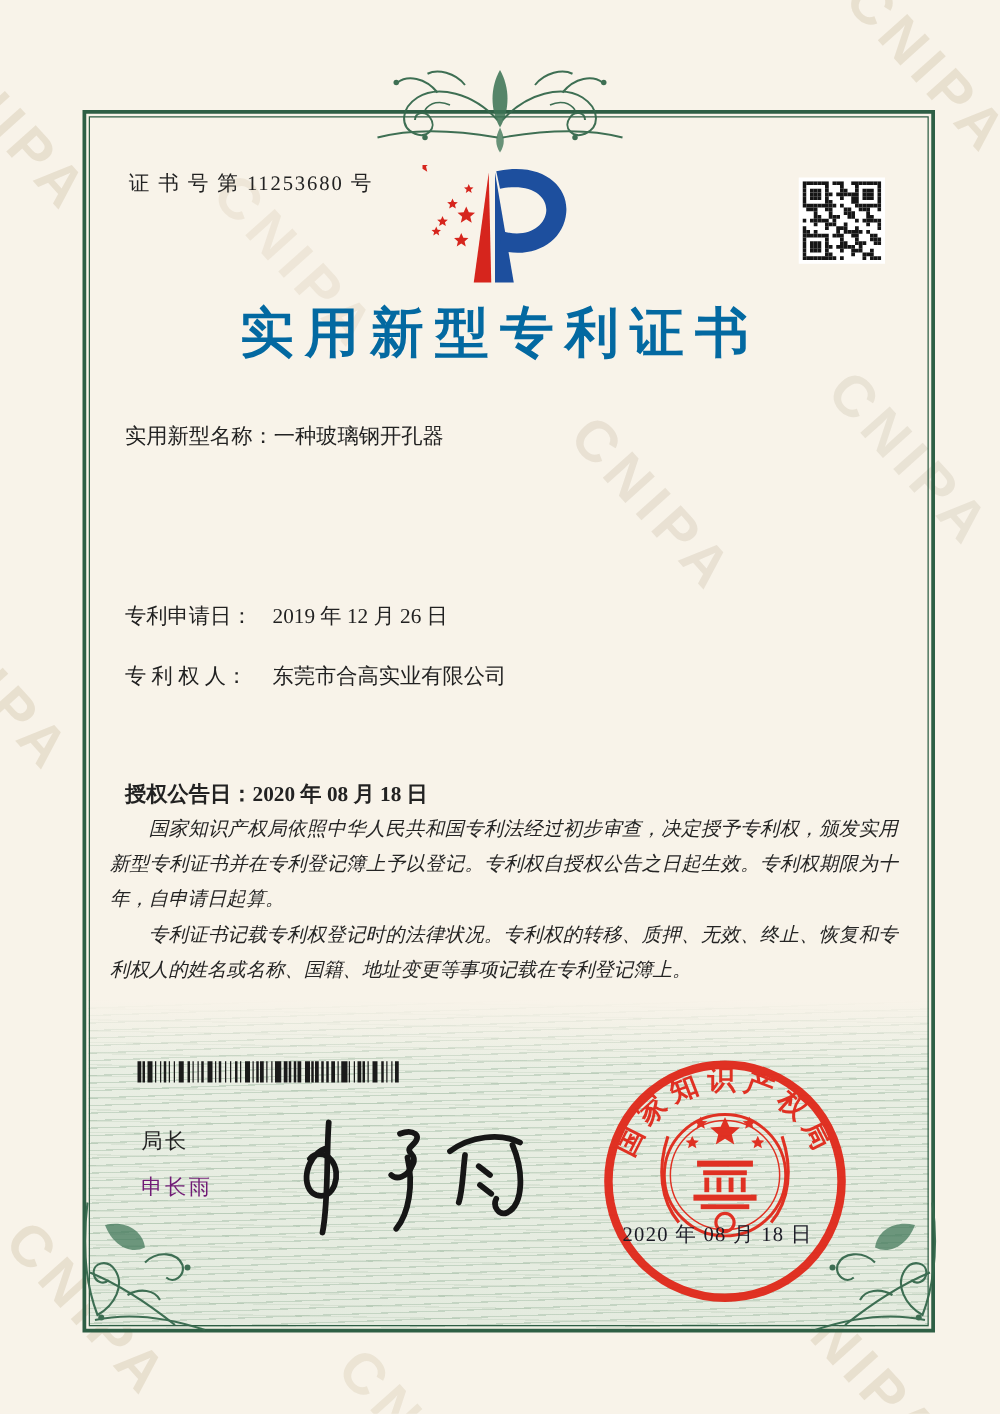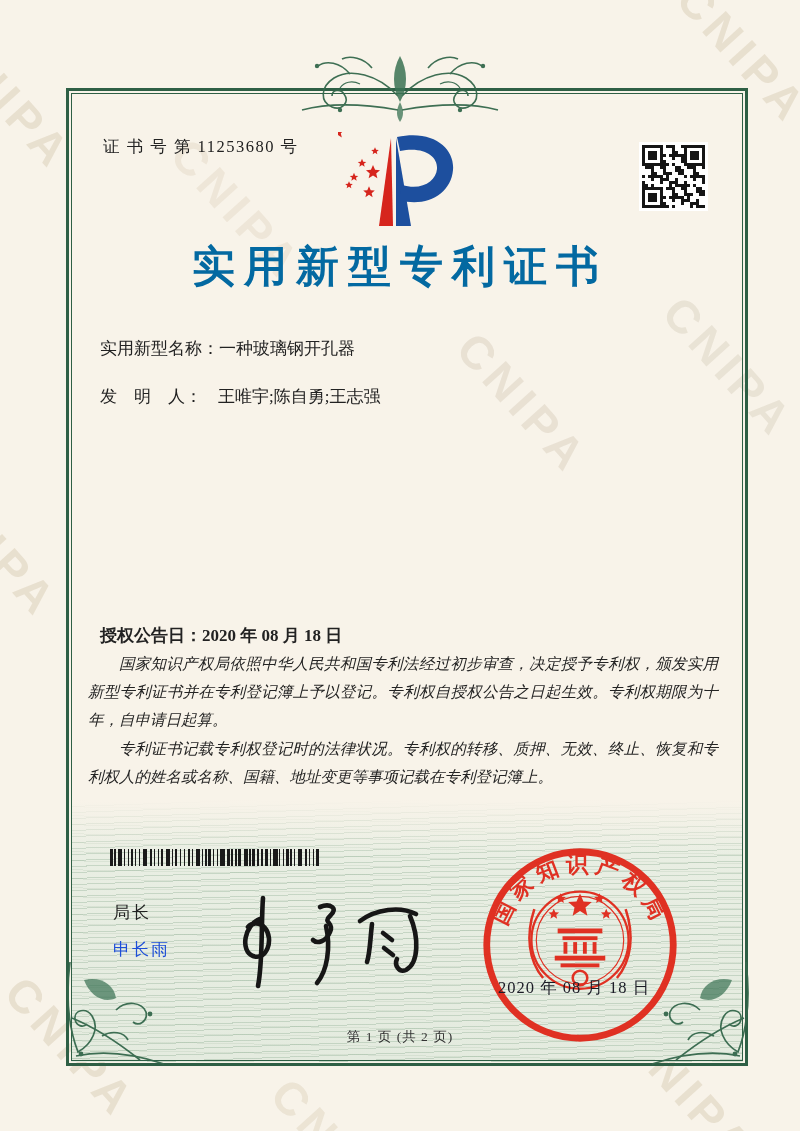--- a/index.html
+++ b/index.html
@@ -68,21 +68,21 @@
   .body-text{
     position:absolute;left:88px;top:650px;width:630px;z-index:2;
     font-size:15.5px;line-height:1.82;color:#242424;text-align:justify;
   }
   .body-text p{margin:0;text-indent:2em;font-style:italic;}
 
   .barcode{position:absolute;left:110px;top:849px;width:210px;height:17px;z-index:2;}
   .barcode i{position:absolute;top:0;height:100%;background:#1a1a1a;display:block;}
 
   .sig-title{position:absolute;left:113px;top:901px;z-index:2;font-size:17px;letter-spacing:2px;color:#222;}
-  .sig-name{position:absolute;left:113px;top:938px;z-index:2;font-size:17px;letter-spacing:2px;color:#1d4ed8;text-align:right;}
+  .sig-name{position:absolute;left:113px;top:938px;z-index:2;font-size:17px;letter-spacing:2px;color:#701a75;text-align:right;}
   .sig-hand{position:absolute;left:232px;top:893px;z-index:2;}
 
   .seal{position:absolute;left:478px;top:843px;z-index:3;opacity:.94;}
   .seal-date{
     position:absolute;left:498px;top:977px;z-index:4;
     font-size:16.5px;letter-spacing:1px;color:#1b1b26;white-space:nowrap;
   }
 
   .page-info{position:absolute;left:0;right:0;top:1028px;z-index:2;text-align:center;font-size:13.5px;color:#333;letter-spacing:1px;}
   .note{position:absolute;left:0;right:0;top:1080px;z-index:2;text-align:center;font-size:15px;color:#2a2a2a;letter-spacing:2px;}
@@ -401,22 +401,25 @@
         <rect x="54" y="60" width="3" height="3"></rect>
         <rect x="57" y="60" width="3" height="3"></rect>
         <rect x="60" y="60" width="3" height="3"></rect>
       </svg></div>
 
   <div class="title">实用新型专利证书</div>
 
   <div class="row" style="top:337px">
     <span class="lbl">实用新型名称：</span><span class="val">一种玻璃钢开孔器</span>
   </div>
-  <div class="row" style="top:385px">
-    <span class="lbl">发　明　人：</span><span class="val">王唯宇;陈自勇;王志强</span>
+  <div class="row" style="top:481px">
+    <span class="lbl">专利申请日：</span><span class="val">2019 年 12 月 26 日</span>
+  </div>
+  <div class="row" style="top:529px">
+    <span class="lbl">专 利 权 人：</span><span class="val">东莞市合高实业有限公司</span>
   </div>
 
   <div class="row" style="top:624px;height:24px">
     <span class="grant-left"><span>授权公告日：</span><span>2020 年 08 月 18 日</span></span>
   </div>
 
   <div class="body-text">
     <p>国家知识产权局依照中华人民共和国专利法经过初步审查，决定授予专利权，颁发实用新型专利证书并在专利登记簿上予以登记。专利权自授权公告之日起生效。专利权期限为十年，自申请日起算。</p>
     <p>专利证书记载专利权登记时的法律状况。专利权的转移、质押、无效、终止、恢复和专利权人的姓名或名称、国籍、地址变更等事项记载在专利登记簿上。</p>
   </div>
@@ -518,15 +521,14 @@
         <rect x="79" y="116" width="52" height="5"></rect>
         <rect x="85" y="124" width="40" height="4"></rect>
       </g>
       <circle cx="105" cy="139" r="7.5" fill="none" stroke-width="2.6"></circle>
       <path d="M58,68 C49,95 52,121 67,139" fill="none" stroke-width="2.6"></path>
       <path d="M152,68 C161,95 158,121 143,139" fill="none" stroke-width="2.6"></path>
     </g>
   </svg>
   <div class="seal-date">2020 年 08 月 18 日</div>
 
-  <div class="page-info">第 1 页 (共 2 页)</div>
 
 </div>
 
 </body></html>

